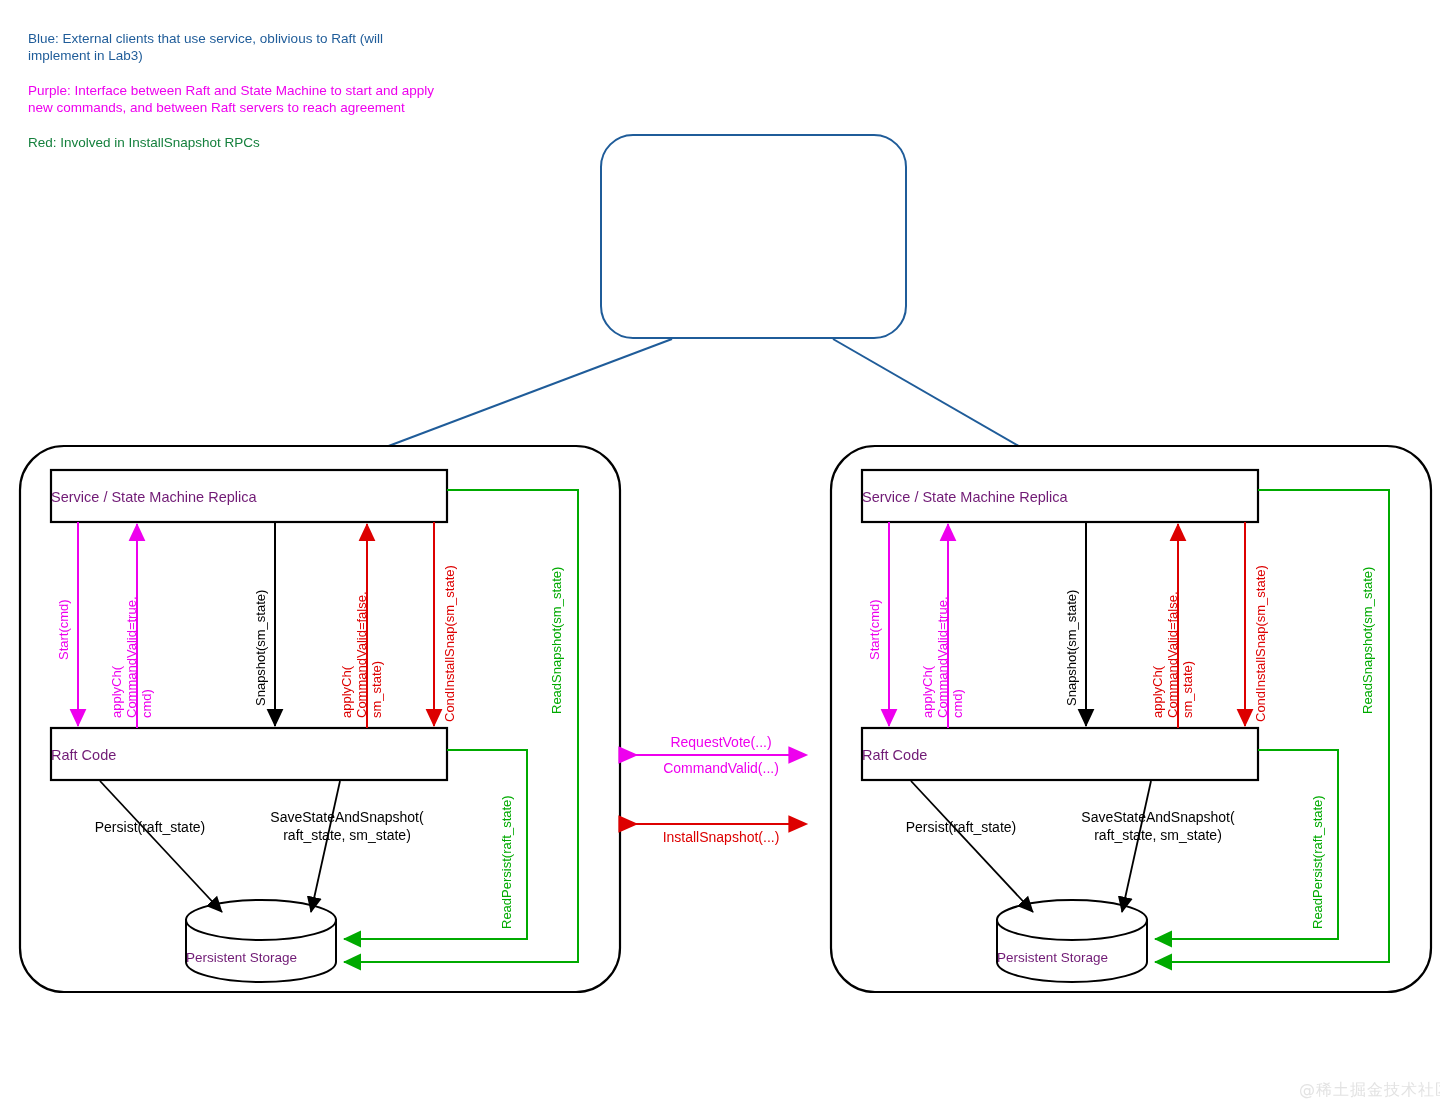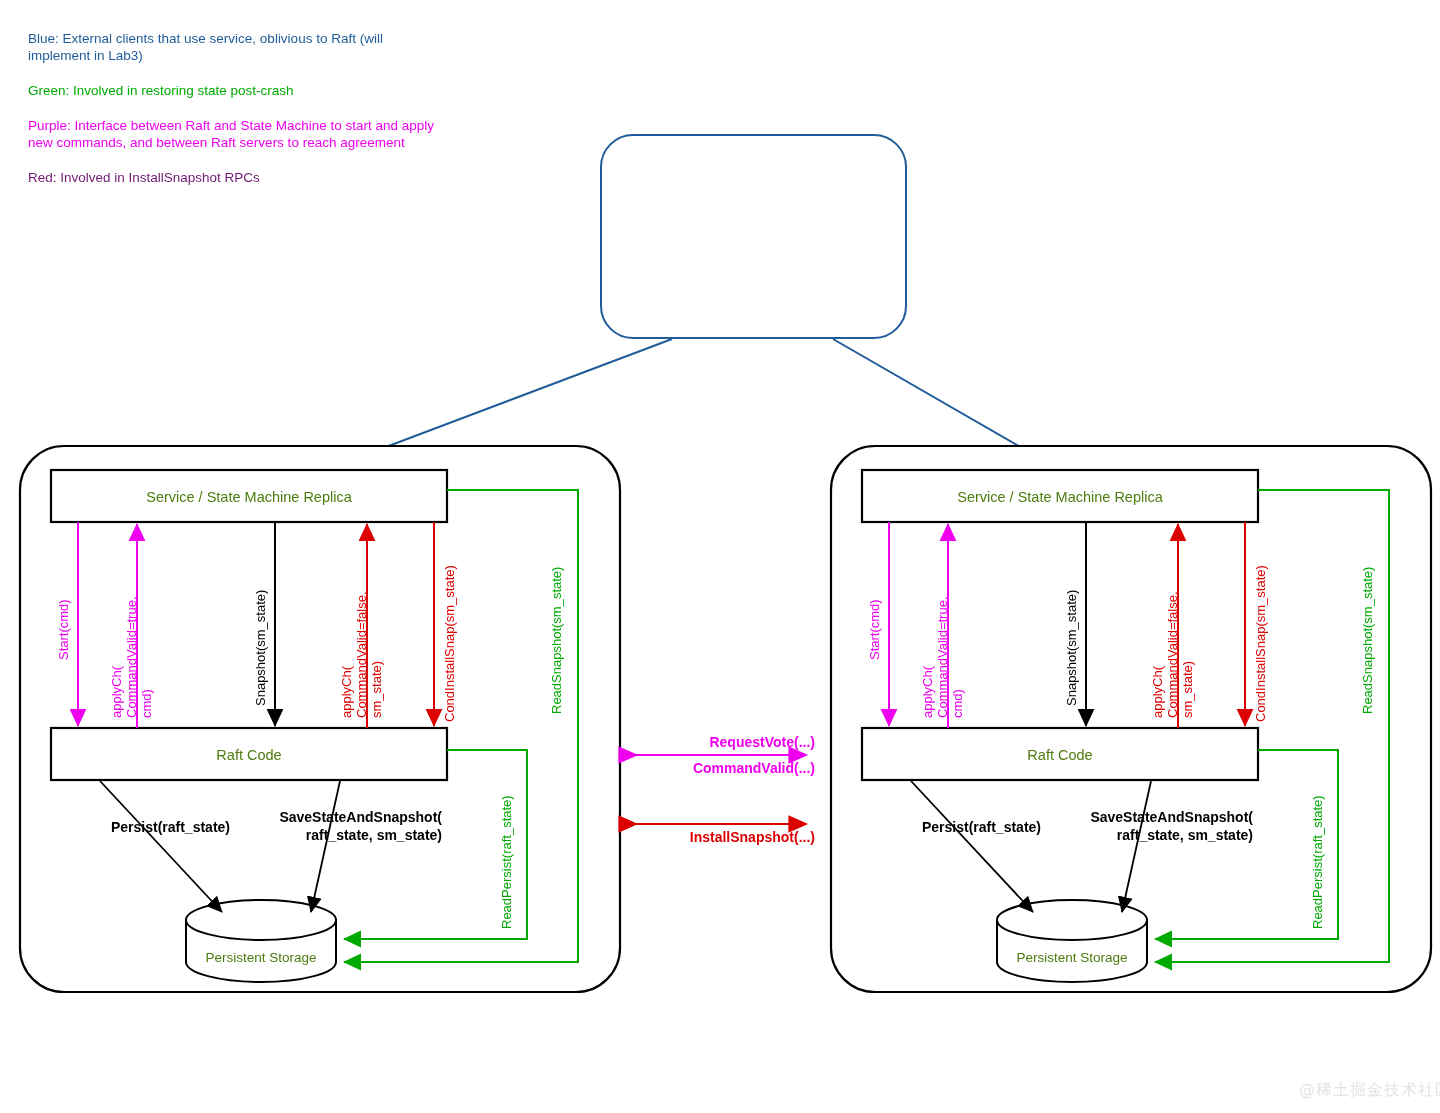--- a/index.html
+++ b/index.html
@@ -34,27 +34,26 @@
   }
   .legend-line {
     font-size: 13.5px;
     line-height: 17px;
     margin-bottom: 18px;
     white-space: pre-line;
   }
   .lg-blue  { color: #1f5c99; }
   .lg-green { color: #00aa00; }
   .lg-purple{ color: #ee00ee; }
-  .lg-red   { color: #701a75; margin-top: 6px; }
+  .lg-red   { color: #15803d; margin-top: 6px; }
 
   .node-label {
     position: absolute;
     font-size: 14.5px;
-    color: #4d7c0f;
-    text-align: center;
+    color: #701a75;
     white-space: pre-line;
     pointer-events: none;
   }
   .clerk-label {
     position: absolute;
     left: 604px;
     top: 214px;
     width: 298px;
     text-align: center;
     font-size: 15px;
@@ -74,22 +73,21 @@
   .vlabel.c-magenta { color: #ee00ee; }
   .vlabel.c-black   { color: #000000; }
   .vlabel.c-red     { color: #dd0000; }
   .vlabel.c-green   { color: #00aa00; }
 
   .hlabel {
     position: absolute;
     font-size: 14px;
     line-height: 18px;
     white-space: pre-line;
-    text-align: right;
-    font-weight: bold;
+    text-align: center;
   }
   .hlabel.c-magenta { color: #ee00ee; }
   .hlabel.c-red     { color: #dd0000; }
   .hlabel.c-black   { color: #000000; }
 
   .watermark {
     position: absolute;
     right: 20px;
     bottom: 12px;
     font-size: 16px;
@@ -185,21 +183,20 @@
 
     <g>
       <line x1="636" y1="755" x2="806" y2="755" stroke="#ee00ee" stroke-width="2.2" marker-start="url(#ah-magenta-s)" marker-end="url(#ah-magenta-s)"></line>
       <line x1="636" y1="824" x2="806" y2="824" stroke="#dd0000" stroke-width="2.2" marker-start="url(#ah-red-s)" marker-end="url(#ah-red-s)"></line>
     </g>
   </svg>
 
   <div class="legend-block">
     <div class="legend-line lg-blue">Blue: External clients that use service, oblivious to Raft (will
 implement in Lab3)</div>
-    <div class="legend-line lg-green">Green: Involved in restoring state post-crash</div>
     <div class="legend-line lg-purple">Purple: Interface between Raft and State Machine to start and apply
 new commands, and between Raft servers to reach agreement</div>
     <div class="legend-line lg-red">Red: Involved in InstallSnapshot RPCs</div>
   </div>
 
 
   <div class="node-label" style="left:51px; top:489px; width:396px;">Service / State Machine Replica</div>
   <div class="node-label" style="left:51px; top:747px; width:396px;">Raft Code</div>
   <div class="node-label" style="left:186px; top:950px; width:150px; font-size:13.5px;">Persistent Storage</div>
 

